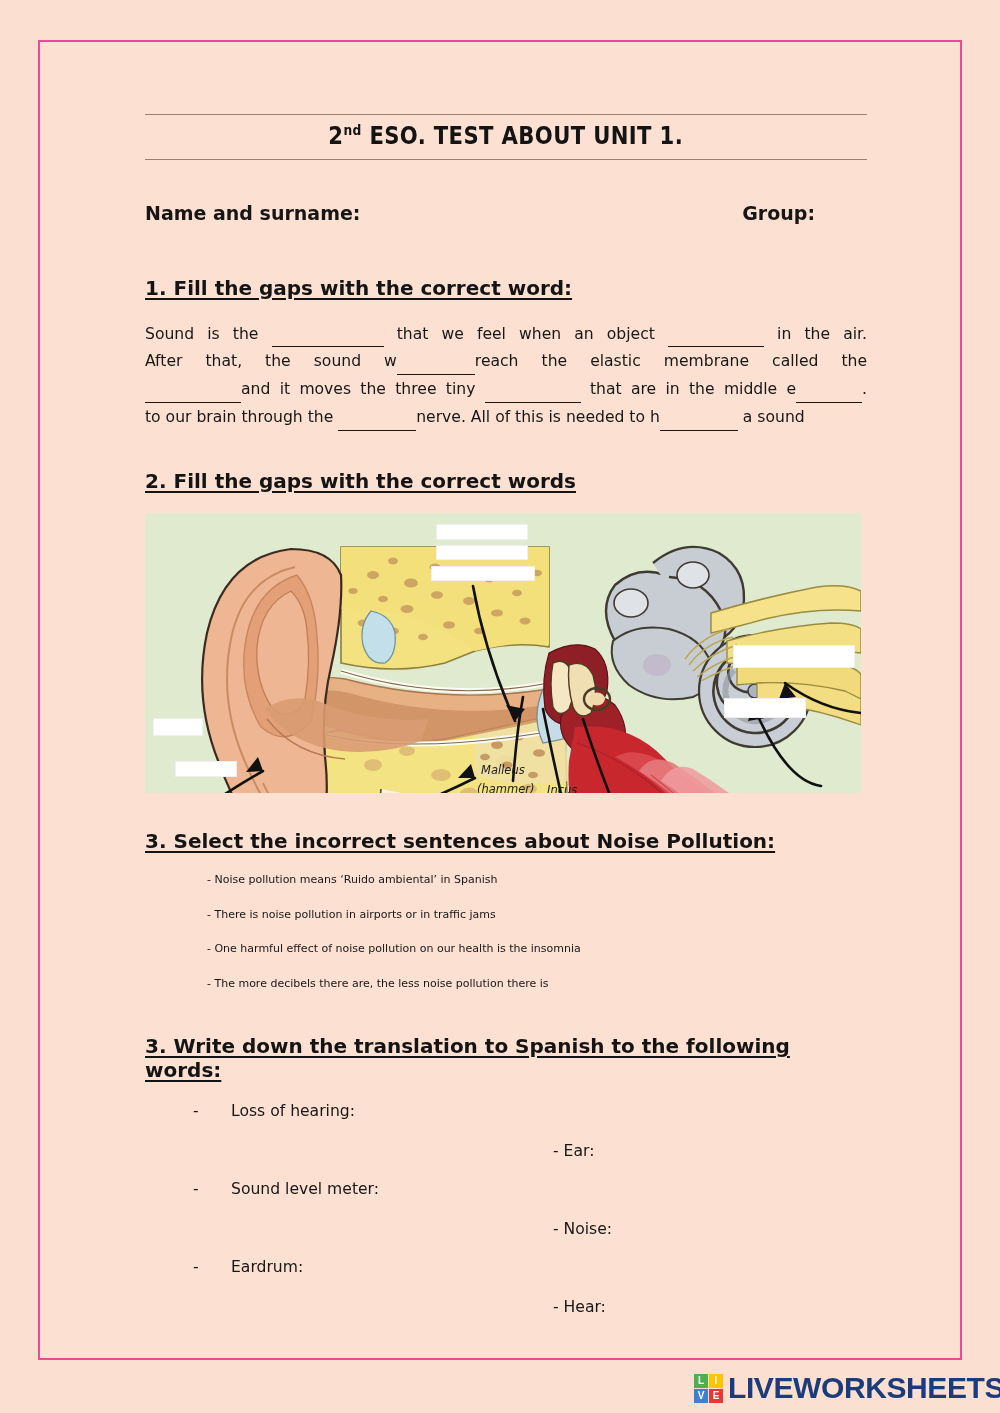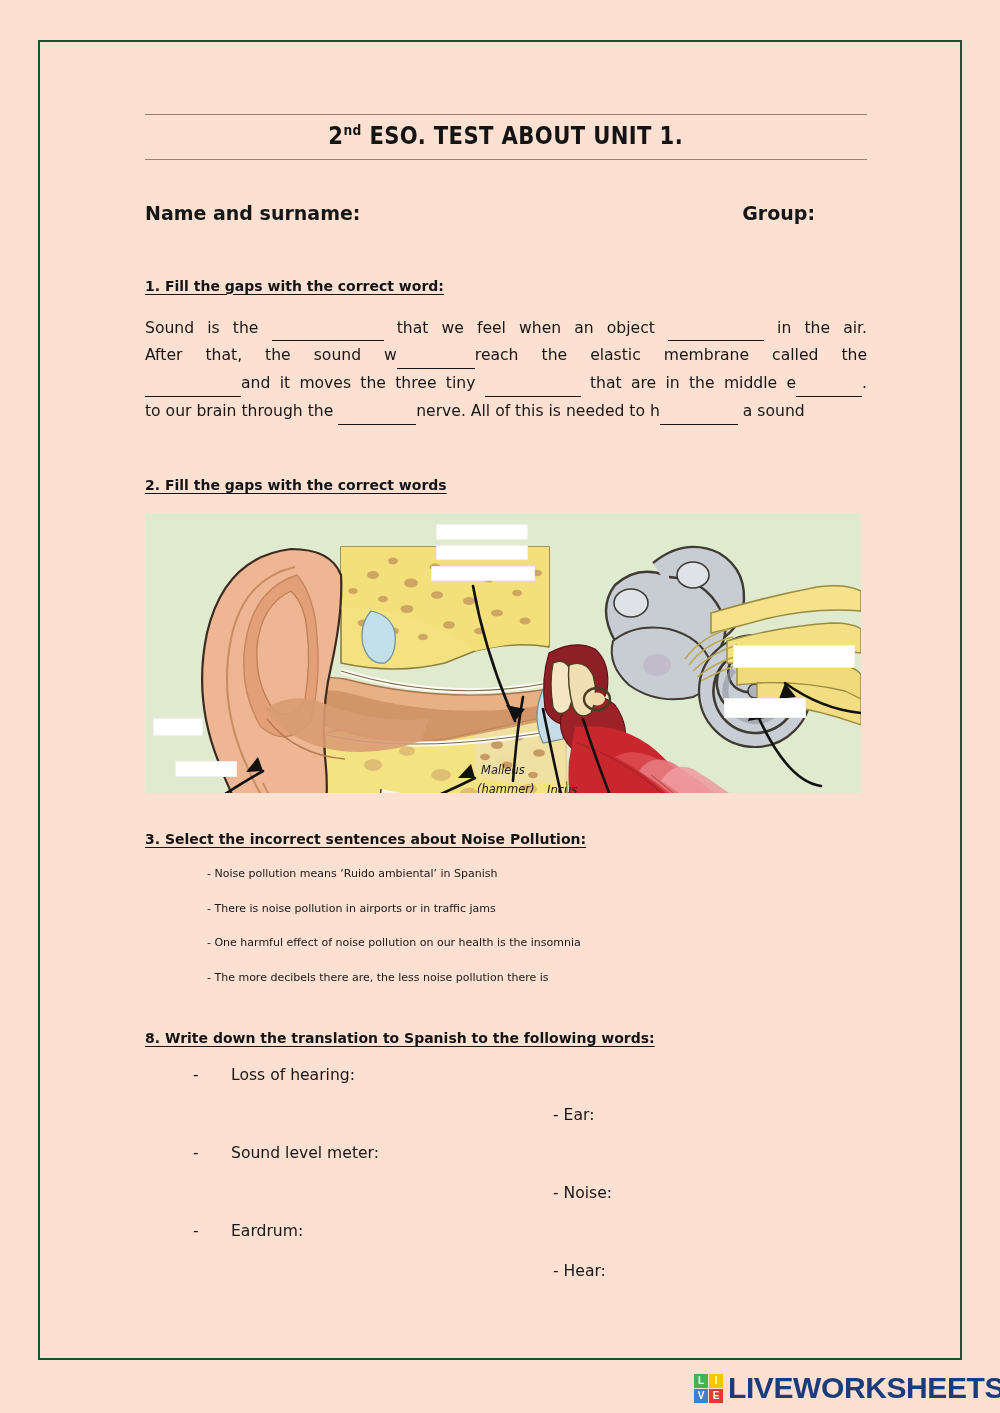--- a/index.html
+++ b/index.html
@@ -16,21 +16,21 @@
   }
 
   
   #page-sheet {
     position: absolute;
     left: 38px;
     top: 40px;
     width: 924px;
     height: 1320px;
     background: #fce0d1;
-    border: 2px solid #14532d;
+    border: 2px solid #ec4899;
     box-sizing: border-box;
   }
 
   #content {
     position: absolute;
     left: 105px;
     top: 72px;
     width: 722px;
   }
 
@@ -65,36 +65,36 @@
     align-items: baseline;
     font-size: 19px;
     font-weight: 600;
     color: #161616;
     margin-bottom: 52px;
   }
   .name-row .group-label { margin-right: 52px; }
 
   
   .section-heading {
-    font-size: 14px;
+    font-size: 20px;
     font-weight: 600;
     color: #141414;
     text-decoration: underline;
     text-underline-offset: 3px;
     margin-bottom: 20px;
     display: inline-block;
   }
 
   
   .ex1-body {
     font-size: 15.6px;
     color: #171717;
     line-height: 1.72;
     text-align: justify;
-    margin-bottom: 50px;
+    margin-bottom: 38px;
   }
   .ex1-body p { margin: 0; }
   .ex1-body p.justify-line {
     text-align: justify;
     text-align-last: justify;
   }
   .gap {
     display: inline-block;
     border-bottom: 1px solid #171717;
     vertical-align: bottom;
@@ -410,21 +410,21 @@
       <div class="section-heading">3. Select the incorrect sentences about Noise Pollution:</div>
       <div id="ex3-options">
           <div class="option-row">- Noise pollution means ‘Ruido ambiental’ in Spanish</div>
           <div class="option-row">- There is noise pollution in airports or in traffic jams</div>
           <div class="option-row">- One harmful effect of noise pollution on our health is the insomnia</div>
           <div class="option-row">- The more decibels there are, the less noise pollution there is</div>
         </div>
     </div>
 
     <div>
-      <div class="section-heading">8. Write down the translation to Spanish to the following words:</div>
+      <div class="section-heading">3. Write down the translation to Spanish to the following words:</div>
       <div class="ex4-grid" id="ex4-grid">
           <div class="ex4-row">
             <div class="ex4-col-left">
               <span class="ex4-dash">-</span>
               <span>Loss of hearing:</span>
             </div>
             <div class="ex4-col-right">- Ear:</div>
           </div>
           <div class="ex4-row">
             <div class="ex4-col-left">

